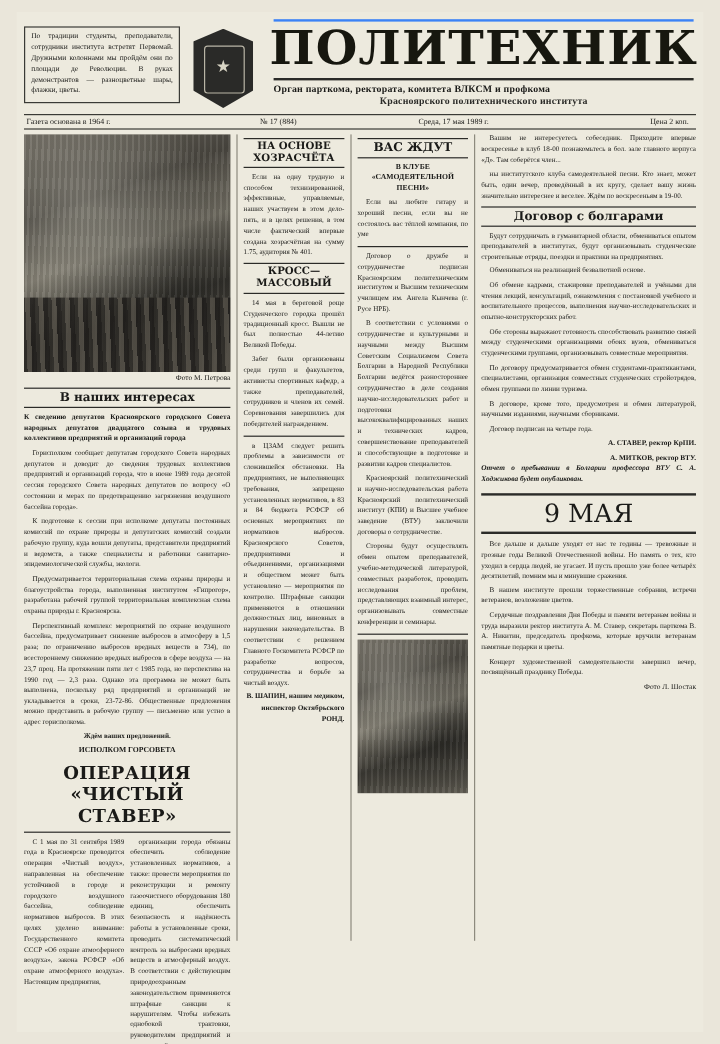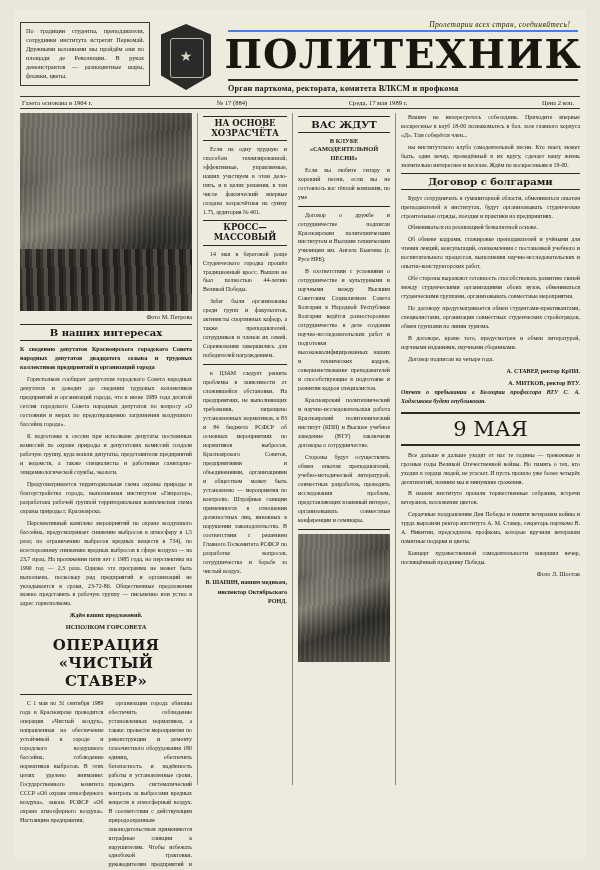--- a/index.html
+++ b/index.html
@@ -145,25 +145,25 @@
  <div class="inner">
 
   <div class="masthead">
     <div class="mh-left">По традиции студенты, преподаватели, сотрудники института встретят Первомай. Дружными колоннами мы пройдём они по площади де Революции. В руках демонстрантов — разноцветные шары, флажки, цветы.</div>
     <div class="mh-mid">
       <div class="medal">
             <span class="star">★</span>
           </div>
     </div>
     <div class="mh-right">
-      <div class="slogan">Пролетарии всех стран, соединяйтесь!</div>
       <div class="titlebar">
         <div class="title">ПОЛИТЕХНИК</div>
       </div>
       <div class="subt1">Орган парткома, ректората, комитета ВЛКСМ и профкома</div>
+      <div class="subt2">Красноярского политехнического института</div>
     </div>
   </div>
 
   <div class="infobar">
     <span class="ib1">Газета основана в 1964 г.</span>
     <span class="ib2">№ 17 (884)</span>
     <span class="ib3">Среда, 17 мая 1989 г.</span>
     <span class="ib4">Цена 2 коп.</span>
   </div>
 

